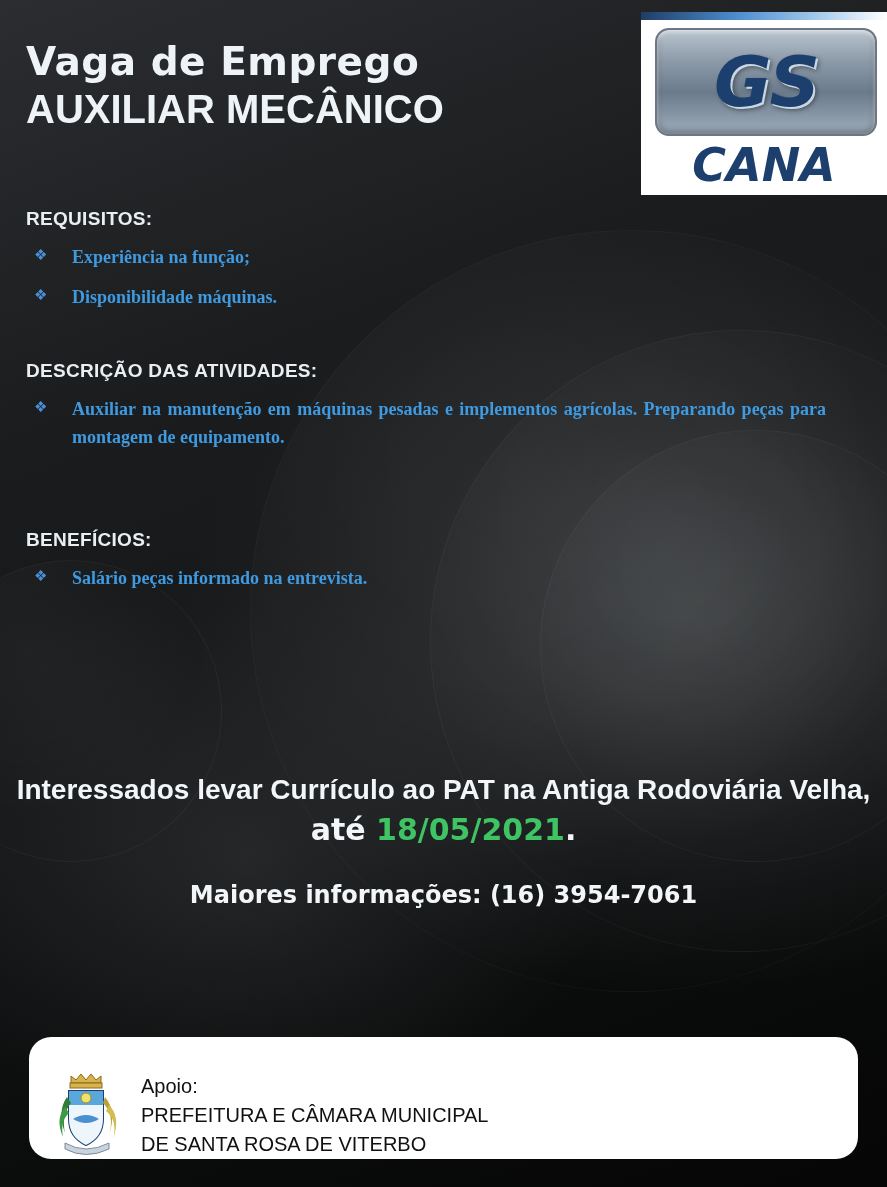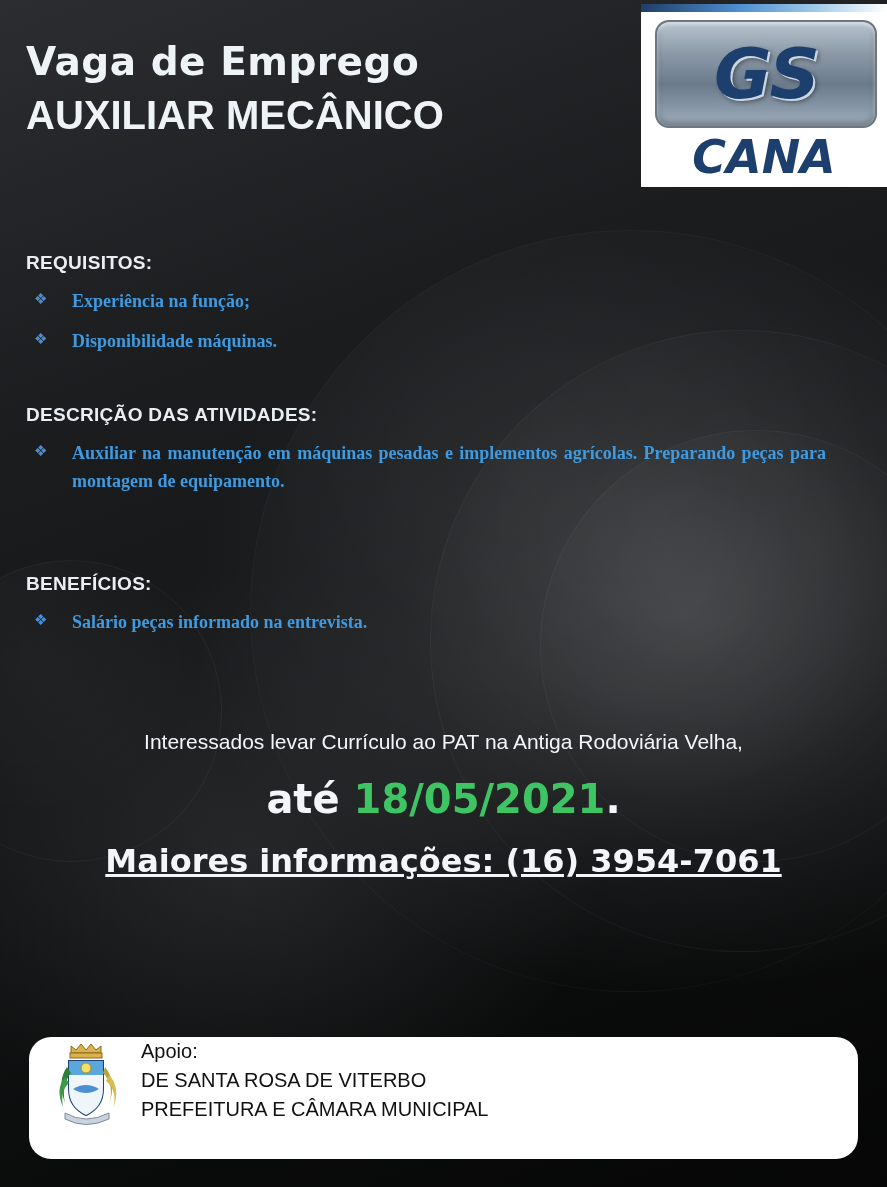--- a/index.html
+++ b/index.html
@@ -36,21 +36,21 @@
   .content {
     position: relative;
     z-index: 3;
     padding: 0;
     height: 100%;
   }
 
   
   .logo-box {
     position: absolute;
-    top: 4px;
+    top: 12px;
     right: 0;
     width: 246px;
     height: 183px;
     background: #ffffff;
     z-index: 5;
     overflow: hidden;
   }
   .logo-topbar {
     position: absolute;
     top: 0; left: 0; right: 0;
@@ -107,36 +107,35 @@
     color: #eef3f7;
     letter-spacing: 0.5px;
     line-height: 1.12;
   }
   .title-2 {
     font-family: "Liberation Sans", sans-serif;
     font-weight: bold;
     font-size: 40px;
     color: #eef3f7;
     line-height: 1.15;
-    margin-top: 8px;
+    margin-top: 2px;
   }
 
   .section {
     position: absolute;
     left: 26px;
     width: 800px;
   }
   .section-heading {
     font-family: "Liberation Sans", sans-serif;
     font-weight: bold;
     font-size: 19px;
     color: #e9eef2;
     letter-spacing: 0.3px;
     margin-bottom: 14px;
-    margin-top: 44px;
   }
   .bullet-row {
     display: flex;
     align-items: flex-start;
     margin-bottom: 12px;
   }
   .bullet-mark {
     flex: 0 0 auto;
     width: 38px;
     color: #4a8fd6;
@@ -159,54 +158,54 @@
 
   
   .cta {
     position: absolute;
     left: 0;
     width: 887px;
     text-align: center;
   }
   .cta-line1 {
     font-family: "Liberation Sans", sans-serif;
-    font-weight: normal;
-    font-size: 21px;
+    font-weight: bold;
+    font-size: 28px;
     color: #f2f6f9;
+    margin-top: 44px;
   }
   .cta-line2 {
     font-family: "DejaVu Sans", sans-serif;
     font-weight: bold;
-    font-size: 40px;
+    font-size: 30px;
     color: #f2f6f9;
-    margin-top: 22px;
+    margin-top: 6px;
   }
   .cta-date {
     color: #3fc464;
   }
   .cta-phone {
     font-family: "DejaVu Sans", sans-serif;
     font-weight: bold;
-    font-size: 32px;
+    font-size: 24px;
     color: #f2f6f9;
-    margin-top: 20px;
-    text-decoration: underline;
+    margin-top: 34px;
   }
 
   
   .footer {
     position: absolute;
     left: 29px;
     top: 1037px;
     width: 829px;
     height: 122px;
     background: #ffffff;
     border-radius: 22px;
     display: flex;
-    align-items: flex-start;
+    align-items: flex-end;
     padding: 0 22px;
     box-sizing: border-box;
   }
   .crest {
     flex: 0 0 auto;
     width: 76px;
     height: 92px;
     position: relative;
     margin-right: 14px;
   }
@@ -294,19 +293,19 @@
           <path d="M14 40 Q4 52 12 70 Q9 54 18 46 Z" fill="#3f9a45"></path>
 
           <path d="M54 30 Q66 44 58 68 Q64 48 52 36 Z" fill="#b8a23c"></path>
           <path d="M58 38 Q70 50 62 72 Q67 54 55 44 Z" fill="#d4bd4e"></path>
 
           <path d="M14 76 Q35 88 58 76 L58 82 Q35 93 14 82 Z" fill="#c7d3de" stroke="#7d8b98" stroke-width="1"></path>
         </svg>
       </div>
       <div class="footer-text">
         <div>Apoio:</div>
+        <div>PREFEITURA E CÂMARA MUNICIPAL</div>
         <div>DE SANTA ROSA DE VITERBO</div>
-        <div>PREFEITURA E CÂMARA MUNICIPAL</div>
       </div>
     </div>
 
   </div>
 </div>
 
 </body></html>

